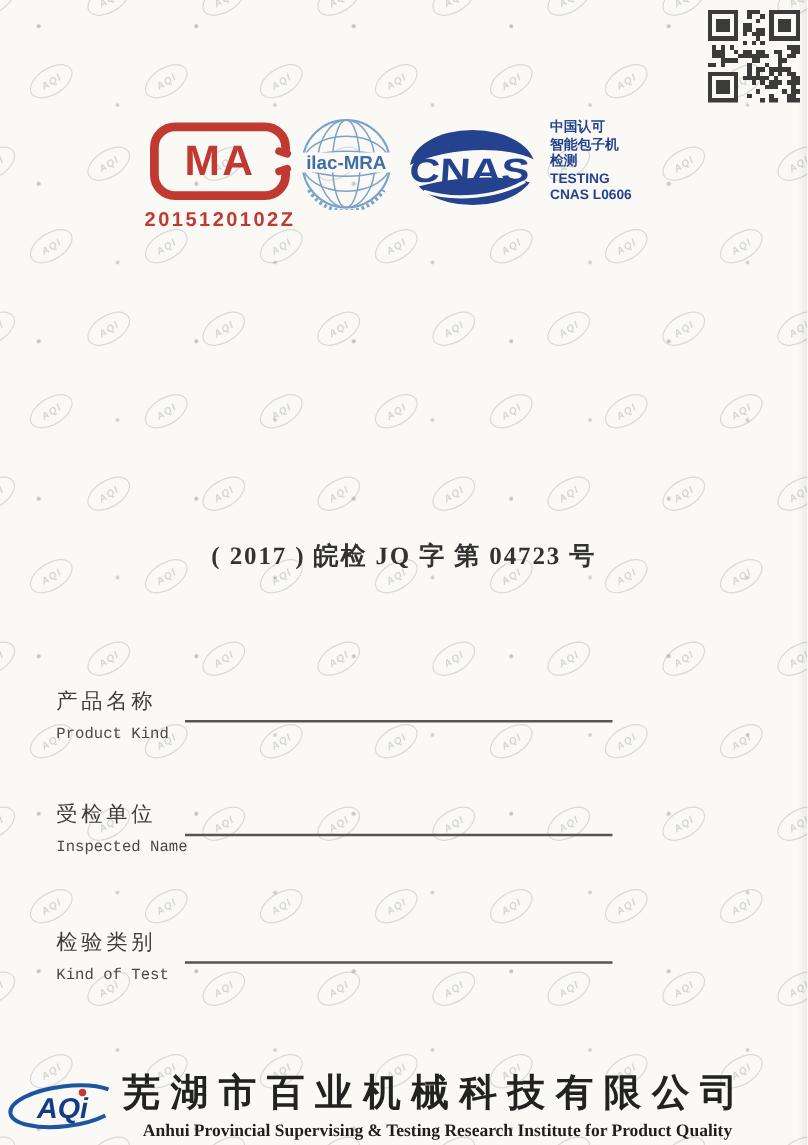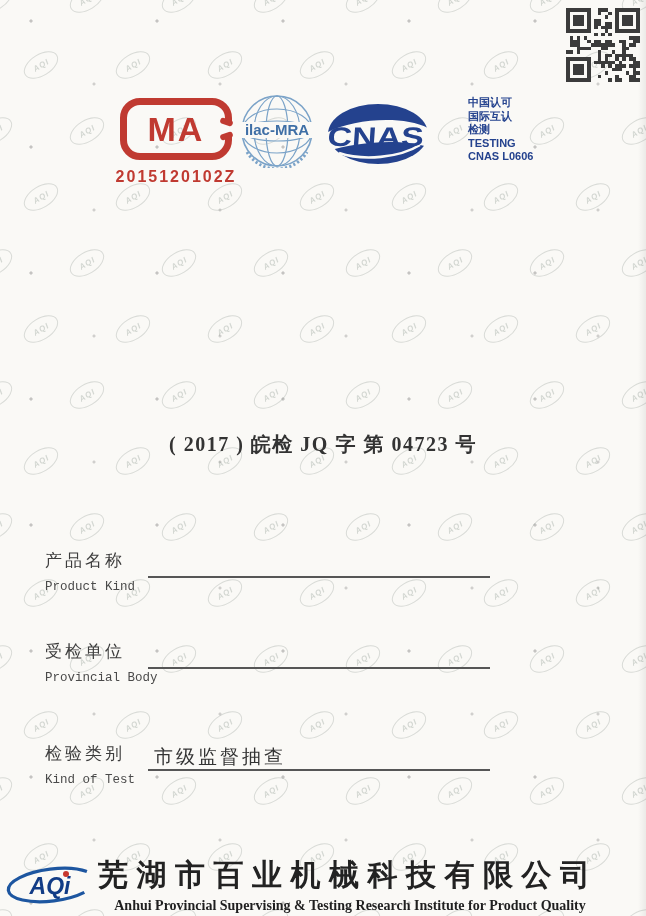--- a/index.html
+++ b/index.html
@@ -33,21 +33,21 @@
   .cma-box .ma{font:700 34px "Liberation Sans",sans-serif;color:var(--cma_red);letter-spacing:2px;}
   .cma-notch{position:absolute;right:-9px;top:50%;transform:translateY(-50%);width:11px;height:16px;background:#faf9f6;}
   .cma-stub{position:absolute;right:-8px;width:13px;height:6px;background:var(--cma_red);border-radius:3px;}
   .cma-stub.t{top:14px;transform:rotate(18deg);}
   .cma-stub.b{bottom:14px;transform:rotate(-18deg);}
   .cma-num{margin-top:8px;font:700 16px "Liberation Sans",sans-serif;color:var(--cma_red);letter-spacing:2px;}
 
   .ilac{top:94px;left:240px;}
   .cnas{top:103px;left:327px;}
   .acc-text{top:96px;left:440px;width:90px;
-    font:700 11px "Liberation Sans",sans-serif;color:var(--cnas_blue);line-height:13.5px;margin-left:28px;}
+    font:700 11px "Liberation Sans",sans-serif;color:var(--cnas_blue);line-height:13.5px;}
 
   
   .title-zh{top:266px;left:0;right:0;text-align:center;
     font:700 58px "Liberation Sans",sans-serif;color:#2b2b2b;letter-spacing:74px;text-indent:20px;white-space:nowrap;}
   .title-en{top:342px;left:0;right:0;text-align:center;
     font:700 27px "Liberation Mono",monospace;color:#2e2e2e;word-spacing:30px;letter-spacing:2px;}
   .report-no{top:431px;left:0;right:0;text-align:center;
     font:700 20px "Liberation Serif",serif;color:#333;letter-spacing:1.5px;}
 
   
@@ -333,41 +333,40 @@
 
   <svg class="layer cnas" width="102" height="62" viewBox="0 0 102 62">
     <ellipse cx="51" cy="31" rx="50" ry="30" fill="#24428e"></ellipse>
     <path d="M1,29 C 26,16 76,12 101,25 L 101,44 C 72,35 30,39 1,48 Z" fill="#faf9f6"></path>
     <path d="M12,50 C 36,58 72,55 93,42" fill="none" stroke="#faf9f6" stroke-width="2.6"></path>
     <text x="51" y="43" text-anchor="middle" textLength="96" lengthAdjust="spacingAndGlyphs" font-family="Liberation Sans, sans-serif" font-size="27" font-weight="bold" fill="#24428e" transform="skewX(-4)">CNAS</text>
   </svg>
 
   <div class="layer acc-text">
     <div>中国认可</div>
-    <div>国际互认</div>
+    <div>智能包子机</div>
     <div>检测</div>
     <div>TESTING</div>
     <div>CNAS L0606</div>
   </div>
 
   <div class="layer report-no">( 2017 ) 皖检 JQ 字 第 04723 号</div>
 
   <div class="layer frow" style="top:547px">
     <span class="f-zh">产品名称</span>
     <span class="f-line"></span>
     <span class="f-en">Product Kind</span>
   </div>
   <div class="layer frow" style="top:638px">
     <span class="f-zh">受检单位</span>
     <span class="f-line"></span>
-    <span class="f-en">Provincial Body</span>
+    <span class="f-en">Inspected Name</span>
   </div>
   <div class="layer frow" style="top:740px">
     <span class="f-zh">检验类别</span>
-    <span class="f-val">市级监督抽查</span>
     <span class="f-line"></span>
     <span class="f-en">Kind of Test</span>
   </div>
 
   <svg class="layer aqi" width="96" height="48" viewBox="0 0 96 48">
     <ellipse cx="48" cy="24" rx="44" ry="16" fill="none" stroke="#1d56a0" stroke-width="3.2" stroke-dasharray="168 40" stroke-dashoffset="-18" transform="rotate(-7 48 24)"></ellipse>
     <text x="46" y="33" text-anchor="middle" font-family="Liberation Sans, sans-serif" font-size="23" font-weight="bold" font-style="italic" fill="#123c86">AQi</text>
     <circle cx="62" cy="13" r="3" fill="#c8382e"></circle>
   </svg>
   <div class="layer foot-zh">芜湖市百业机械科技有限公司</div>

